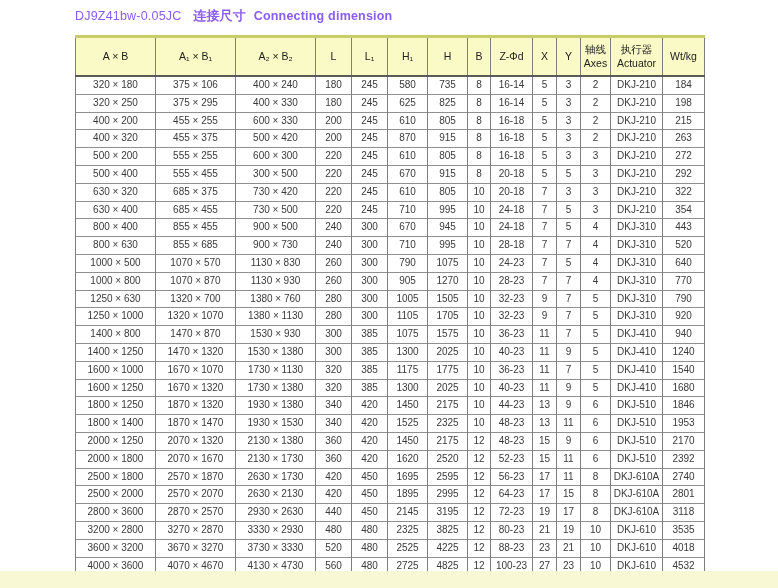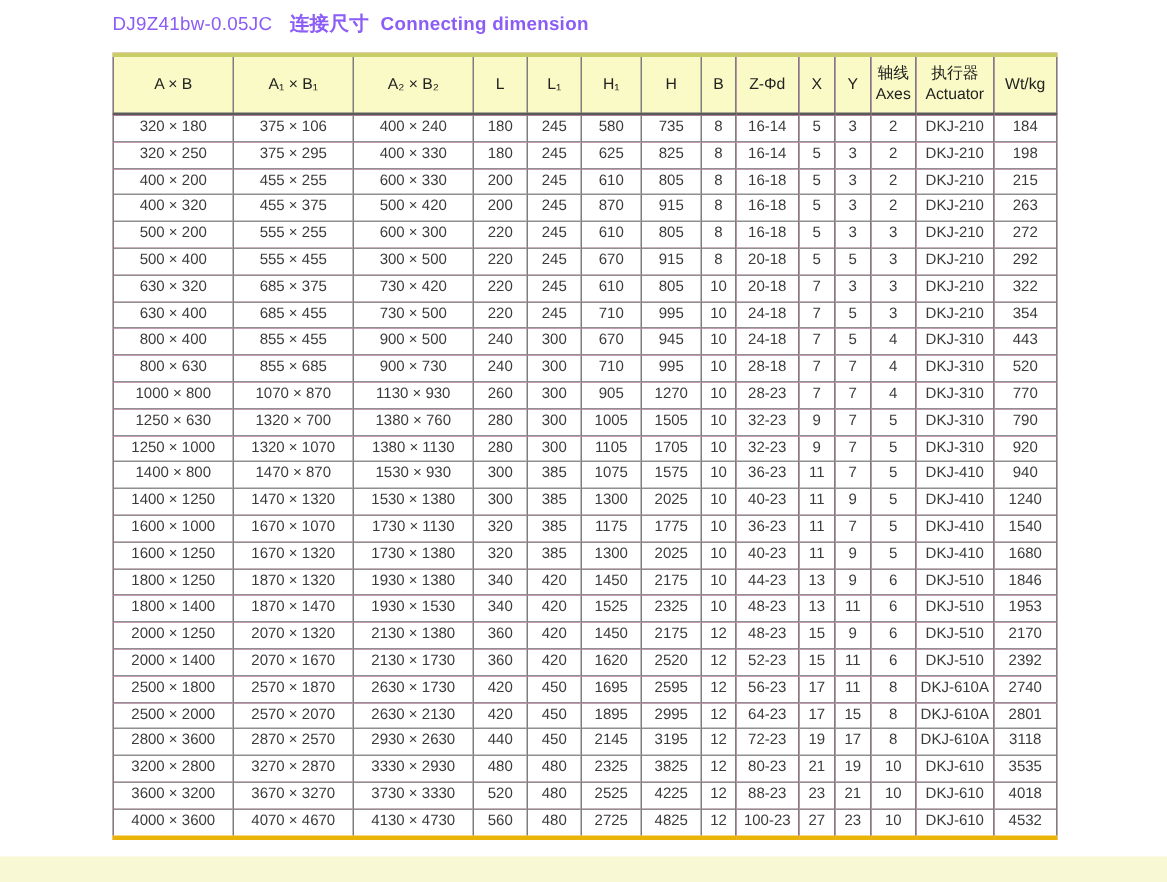--- a/index.html
+++ b/index.html
@@ -19,21 +19,21 @@
     white-space: nowrap;
   }
   .page-title .cn { font-weight: bold; font-size: 13px; margin: 0 4px 0 8px; }
   .page-title .en { font-weight: bold; }
 
   table.dim-table {
     position: absolute;
     left: 75px; top: 35px;
     border-collapse: collapse;
     table-layout: fixed;
-    background: #f9a8d4;
+    background: #c2410c;
     padding-left: 28px;
   }
   .dim-table th, .dim-table td {
     border-left: 1px solid #7e7e7e;
     border-right: 1px solid #7e7e7e;
     padding: 0;
     text-align: center;
     vertical-align: middle;
     overflow: hidden;
     white-space: nowrap;
@@ -268,20 +268,36 @@
         <td>995</td>
         <td>10</td>
         <td>28-18</td>
         <td>7</td>
         <td>7</td>
         <td>4</td>
         <td>DKJ-310</td>
         <td>520</td>
       </tr>
       <tr>
+        <td>1000 × 500</td>
+        <td>1070 × 570</td>
+        <td>1130 × 830</td>
+        <td>260</td>
+        <td>300</td>
+        <td>790</td>
+        <td>1075</td>
+        <td>10</td>
+        <td>24-23</td>
+        <td>7</td>
+        <td>5</td>
+        <td>4</td>
+        <td>DKJ-310</td>
+        <td>640</td>
+      </tr>
+      <tr>
         <td>1000 × 800</td>
         <td>1070 × 870</td>
         <td>1130 × 930</td>
         <td>260</td>
         <td>300</td>
         <td>905</td>
         <td>1270</td>
         <td>10</td>
         <td>28-23</td>
         <td>7</td>
@@ -428,21 +444,21 @@
         <td>2175</td>
         <td>12</td>
         <td>48-23</td>
         <td>15</td>
         <td>9</td>
         <td>6</td>
         <td>DKJ-510</td>
         <td>2170</td>
       </tr>
       <tr>
-        <td>2000 × 1400</td>
+        <td>2000 × 1800</td>
         <td>2070 × 1670</td>
         <td>2130 × 1730</td>
         <td>360</td>
         <td>420</td>
         <td>1620</td>
         <td>2520</td>
         <td>12</td>
         <td>52-23</td>
         <td>15</td>
         <td>11</td>

